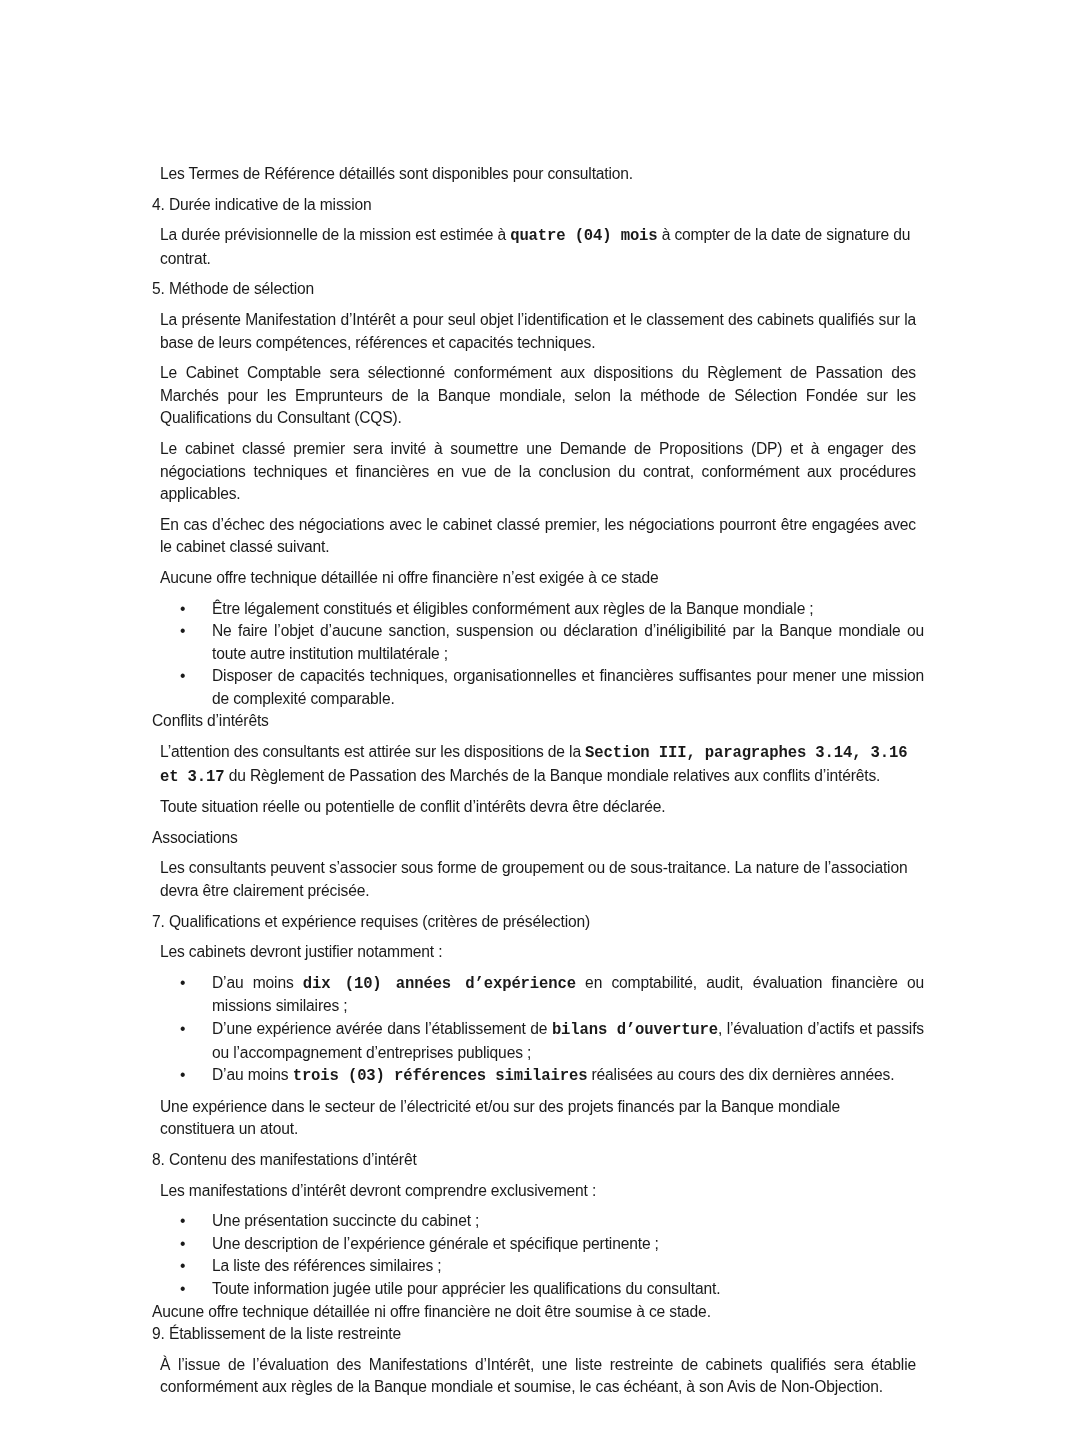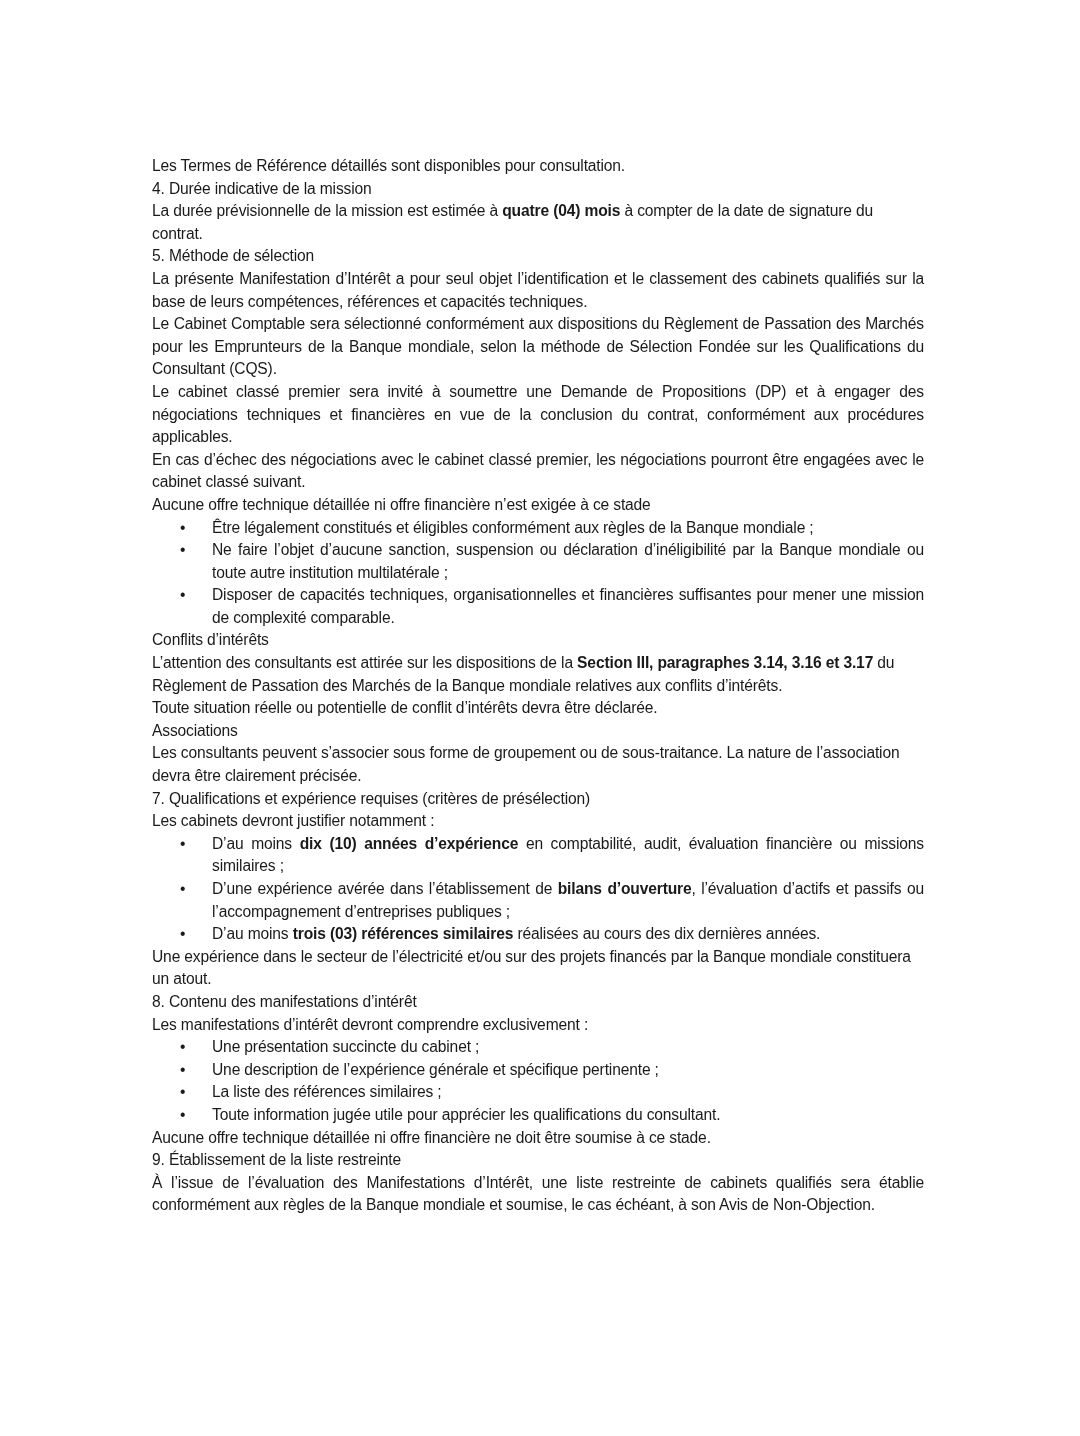--- a/index.html
+++ b/index.html
@@ -3,24 +3,24 @@
 <meta charset="utf-8">
 <style>
   html, body { margin:0; padding:0; background:#ffffff; }
   body { width:1080px; height:1436px; position:relative; overflow:hidden; }
   .page {
     position:absolute; left:152px; top:155px; width:772px;
     font-family:"Liberation Sans", sans-serif;
     font-size:15.6px; line-height:22.6px; color:#1a1a1a;
     letter-spacing:-0.15px;
   }
-  .p { margin:0; }
+  .p { margin:8px; }
   .just { text-align:justify; }
   .h { font-weight:normal; margin:0; }
-  b { font-weight:bold; }
+  b { font-weight:bold;font-family:Liberation Mono, monospace; }
   ul { list-style:none; margin:0; padding:0; }
   li { position:relative; padding-left:60px; margin:0; }
   li .bullet { position:absolute; left:28px; top:0; }
 </style>
 </head>
 <body>
 
 <div class="page">
   <p class="p">Les Termes de Référence détaillés sont disponibles pour consultation.</p>
 

